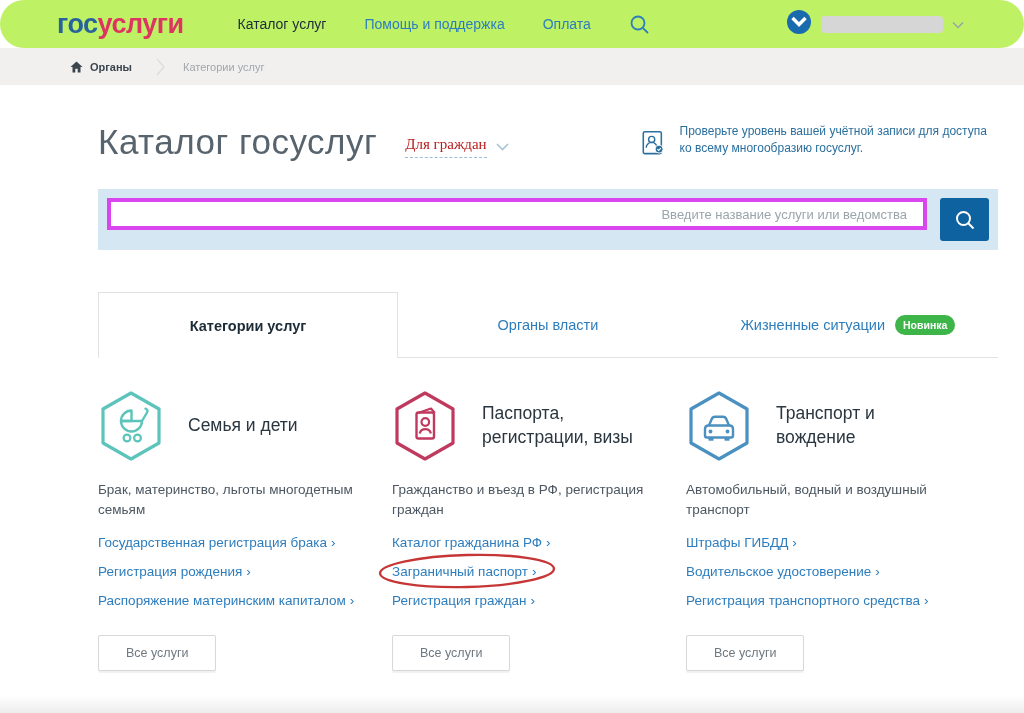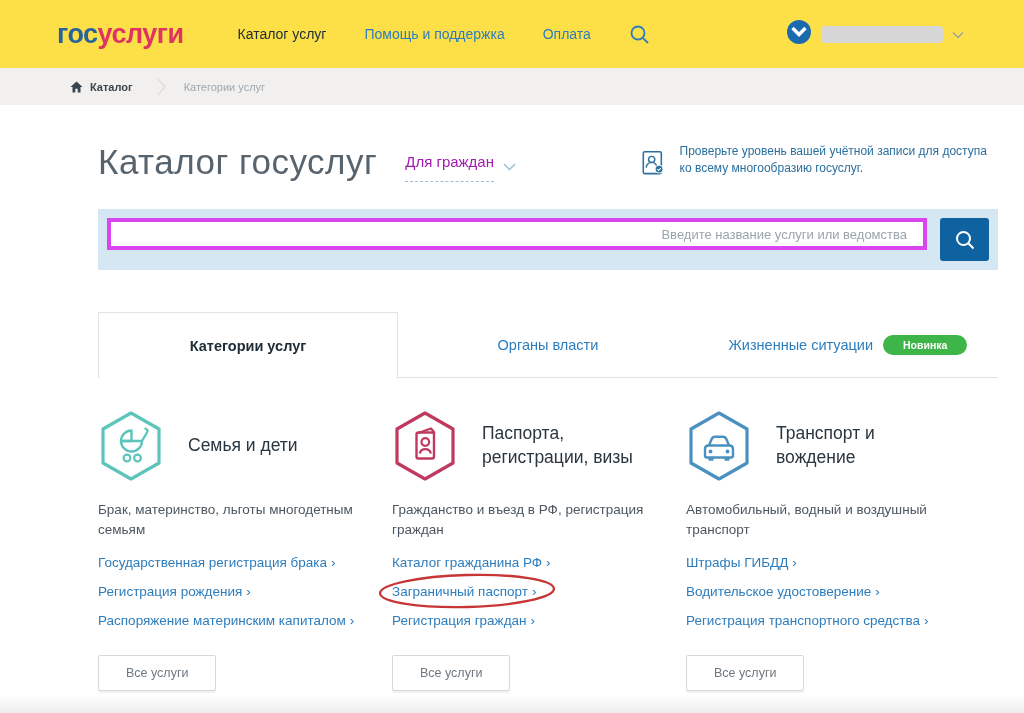--- a/index.html
+++ b/index.html
@@ -1,21 +1,21 @@
 <!DOCTYPE html>
 <html lang="ru"><head>
 <meta charset="utf-8">
 <style>
   * { margin:0; padding:0; box-sizing:border-box; }
   html,body { width:1024px; height:713px; overflow:hidden; background:#fff;
               font-family:"Liberation Sans","DejaVu Sans",sans-serif; }
   .page { position:relative; width:1024px; height:713px; background:#fff; }
 
   
-  .header { height:68px; display:flex; align-items:center; padding:0 60px 0 57px; background:#fde047; }
+  .header { height:48px; display:flex; align-items:center; padding:0 60px 0 57px; background:#bef264;border-radius:24px; }
   .logo { font-size:27px; font-weight:bold; letter-spacing:-0.5px; cursor:pointer; margin-right:54px; }
   .logo .lb { color:#28639c; }
   .logo .lr { color:#dd3461; }
   .nav { display:flex; align-items:center; gap:38px; }
   .nav a { text-decoration:none; font-size:14px; cursor:pointer; }
   .nav a.dark { color:#1c2b36; }
   .nav a.blue { color:#2d7dbd; }
   .nav .search-toggle { cursor:pointer; display:inline-flex; }
   .user { margin-left:auto; display:flex; align-items:center; gap:9px; cursor:pointer; }
   .user .redacted { width:122px; height:17px; background:#d6d6d6; border-radius:4px; }
@@ -26,42 +26,42 @@
   .crumb-home span { font-size:11px; color:#3b454e; font-weight:bold; }
   .crumb-sep { margin:0 18px 0 24px; display:inline-flex; }
   .crumb-current { font-size:11px; color:#a0a7ad; }
 
   
   .content { width:900px; margin-left:98px; }
 
   .hero { margin-top:36px; display:flex; align-items:center; }
   .title { font-size:35px; font-weight:300; color:#57636d; letter-spacing:0.5px; white-space:nowrap; }
   .audience { margin-left:28px; margin-top:10px; display:flex; align-items:center; gap:9px; cursor:pointer; }
-  .audience span { font-size:15px; color:#a21caf; border-bottom:1px dashed #9bbdd6; padding-bottom:11px; }
+  .audience span { font-size:15px; color:#b91c1c; border-bottom:1px dashed #9bbdd6; padding-bottom:4px;font-family:Liberation Serif, serif; }
   .notice { margin-left:auto; display:flex; align-items:flex-start; gap:15px; width:356px; margin-top:2px; }
   .notice p { font-size:12px; line-height:1.45; color:#2a6f9e; cursor:pointer; }
 
   
   .search-band { margin-top:26px; background:#d5e7f2; padding:9px; display:flex; gap:13px; }
   .search-band input { flex:1; height:32px; border:4px solid #d946ef; background:#fff; padding:0 16px;
                        font-size:13px; color:#333; outline:none; font-family:inherit;text-align:right; }
   .search-band input::placeholder { color:#9aa5ab; }
   .search-btn { width:49px; height:43px; background:#0d629f; border:none; border-radius:3px;
                 display:flex; align-items:center; justify-content:center; cursor:pointer; }
 
   
   .tabs { margin-top:42px; display:flex; position:relative; }
   .tabs::after { content:""; position:absolute; left:0; right:0; bottom:0; height:1px; background:#e2e2e2; }
   .tab { width:33.33%; height:66px; display:flex; align-items:center; justify-content:center;
          font-size:14.5px; cursor:pointer; position:relative; z-index:1; }
   .tab.active { background:#fff; border:1px solid #e2e2e2; border-bottom:none; }
   .tab.active span.tab-label { color:#1c2b36; font-weight:bold; }
   .tab span.tab-label { color:#2d7dbd; }
   .badge { margin-left:10px; background:#3eb549; color:#fff; font-size:10.5px; font-weight:bold;
-           padding:4px 20px; border-radius:12px; }
+           padding:4px 8px; border-radius:12px; }
 
   
   .grid { margin-top:32px; display:flex; gap:14px; }
   .col { width:280px; }
   .cat-head { display:flex; align-items:center; gap:24px; min-height:72px; cursor:pointer; }
   .cat-head h2 { font-size:17.5px; font-weight:400; color:#2a3640; line-height:1.35; max-width:180px; }
   .desc { margin-top:18px; font-size:13.5px; color:#4c5761; line-height:1.45; min-height:40px; }
   .links { list-style:none; margin-top:13px; }
   .links li { margin-bottom:10px; line-height:18px; position:relative; }
   .links a { font-size:13.5px; color:#2d7dbd; text-decoration:none; cursor:pointer; }
@@ -108,21 +108,21 @@
           </svg>
       </span>
     </div>
   </header>
 
   <div class="breadcrumb-bar">
     <a class="crumb-home">
       <svg width="13" height="12" viewBox="0 0 13 12">
           <path d="M0.5,6 L6.5,0.5 L12.5,6 H10.5 V11.5 H7.7 V7.8 H5.3 V11.5 H2.5 V6 Z" fill="#3b454e"></path>
         </svg>
-      <span>Каталог</span>
+      <span>Органы</span>
     </a>
     <span class="crumb-sep">
       <svg width="9" height="18" viewBox="0 0 9 18">
           <polyline points="1,1 8,9 1,17" fill="none" stroke="#dcdcdc" stroke-width="1.3"></polyline>
         </svg>
     </span>
     <span class="crumb-current">Категории услуг</span>
   </div>
 
   <main class="content">

